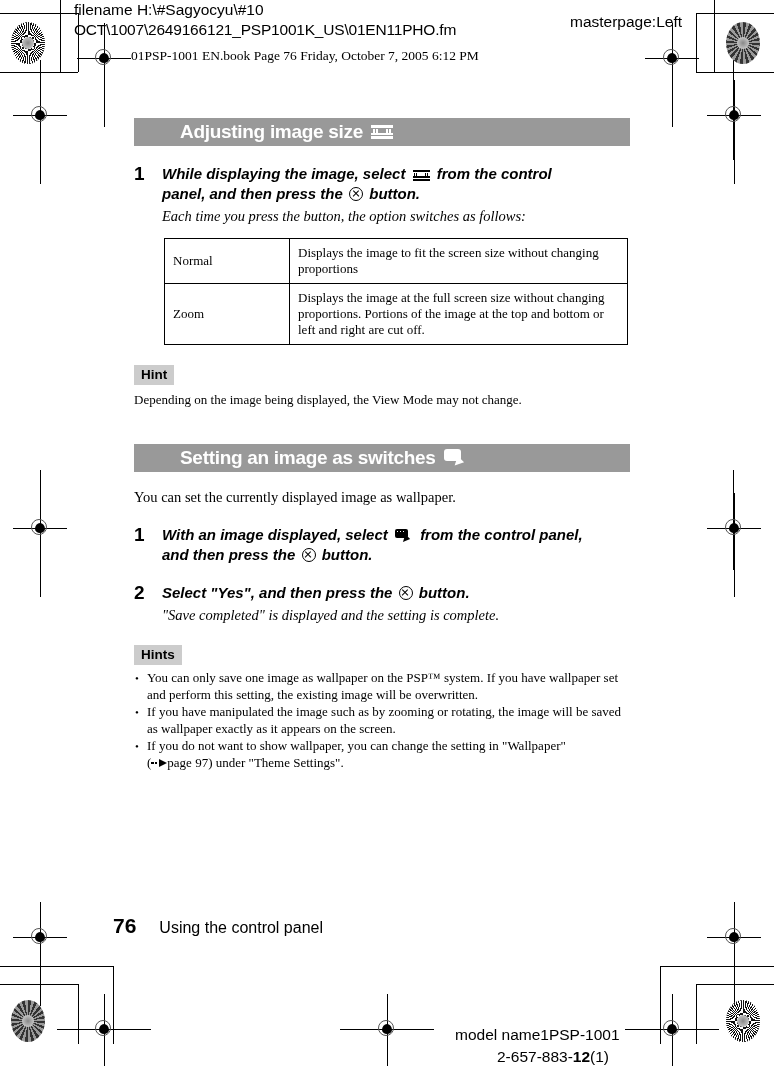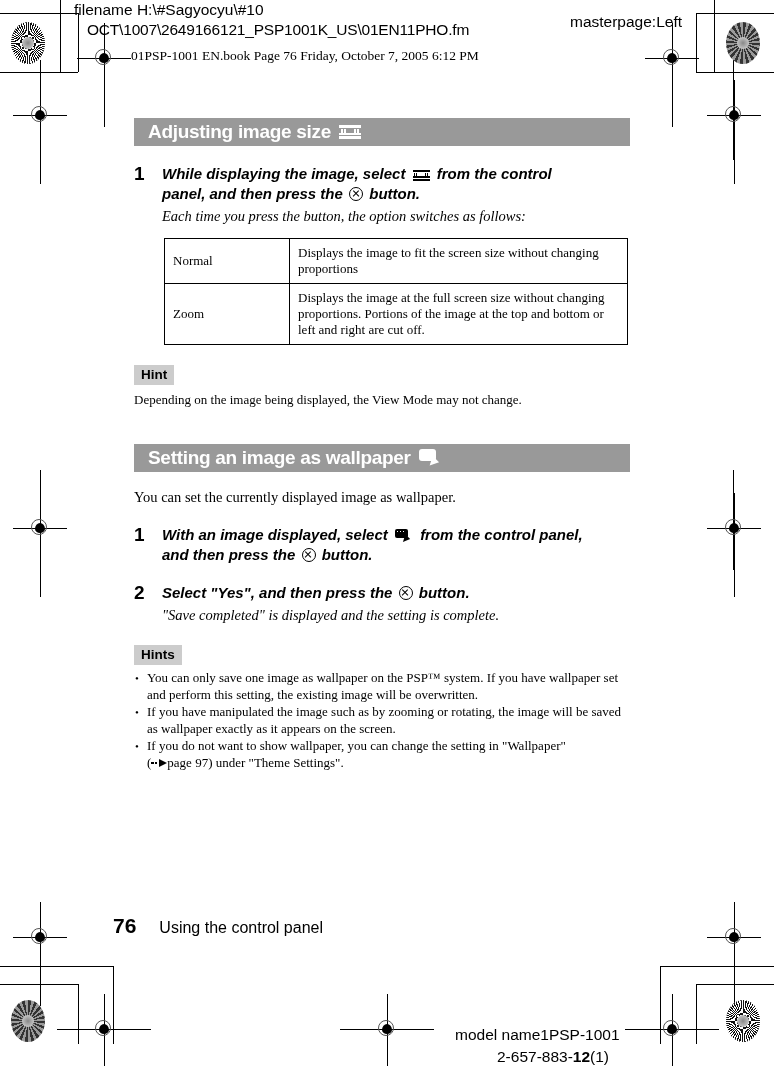--- a/index.html
+++ b/index.html
@@ -78,21 +78,21 @@
   .fm-head {
     position: absolute;
     left: 74px; top: 0px;
     width: 640px;
     font-family: "Liberation Sans", "DejaVu Sans", sans-serif;
     font-size: 15.5px;
     line-height: 20px;
     color: #000;
     white-space: nowrap;
   }
-  .fm-head .line2 { letter-spacing: -0.2px; margin-left: 13px; }
+  .fm-head .line2 { letter-spacing: -0.2px; }
   .fm-masterpage {
     position: absolute;
     left: 570px; top: 13px;
     font-family: "Liberation Sans", "DejaVu Sans", sans-serif;
     font-size: 15.5px;
     white-space: nowrap;
   }
   .fm-bookline {
     position: absolute;
     left: 131px; top: 48px;
@@ -134,21 +134,21 @@
     font-size: 19px;
     line-height: 28px;
     height: 28px;
     padding: 0 0 0 14px;
     display: flex;
     align-items: center;
     letter-spacing: -0.3px;
     width: 496px;
     box-sizing: border-box;
   }
-  .section-bar .bar-title { display: inline-block; }
+  .section-bar .bar-title { display: inline-block; margin-left: 32px; }
 
   
   .ico-screen {
     display: inline-block;
     position: relative;
     width: 22px; height: 14px;
     margin-left: 8px;
     vertical-align: middle;
   }
   .ico-screen i {
@@ -515,21 +515,21 @@
       </tr>
     </tbody>
   </table>
 
   <div><span class="hint-tag">Hint</span></div>
   <div class="hint-text">Depending on the image being displayed, the View Mode may not change.</div>
 
   <div class="spacer-gap"></div>
 
   <div class="section-bar">
-    <span class="bar-title">Setting an image as wallpaper</span>
+    <span class="bar-title">Setting an image as switches</span>
     <span class="ico-wall">
       <span class="panel"></span>
         <span class="d d1"></span>
         <span class="d d2"></span>
         <span class="d d3"></span>
         <span class="ptr"></span>
     </span>
   </div>
 
   <p class="body-text">You can set the currently displayed image as wallpaper.</p>

